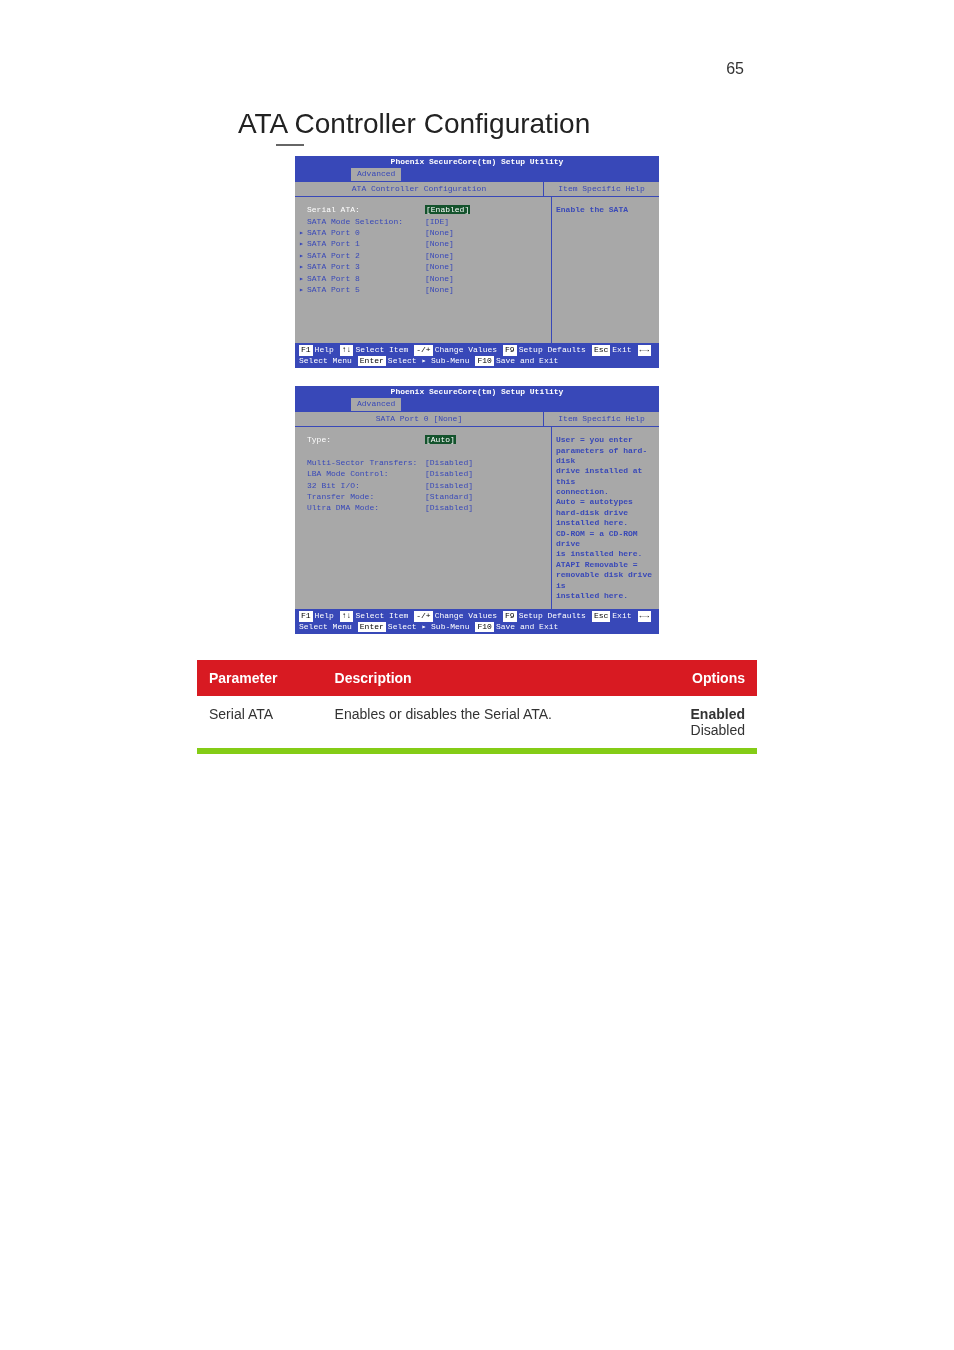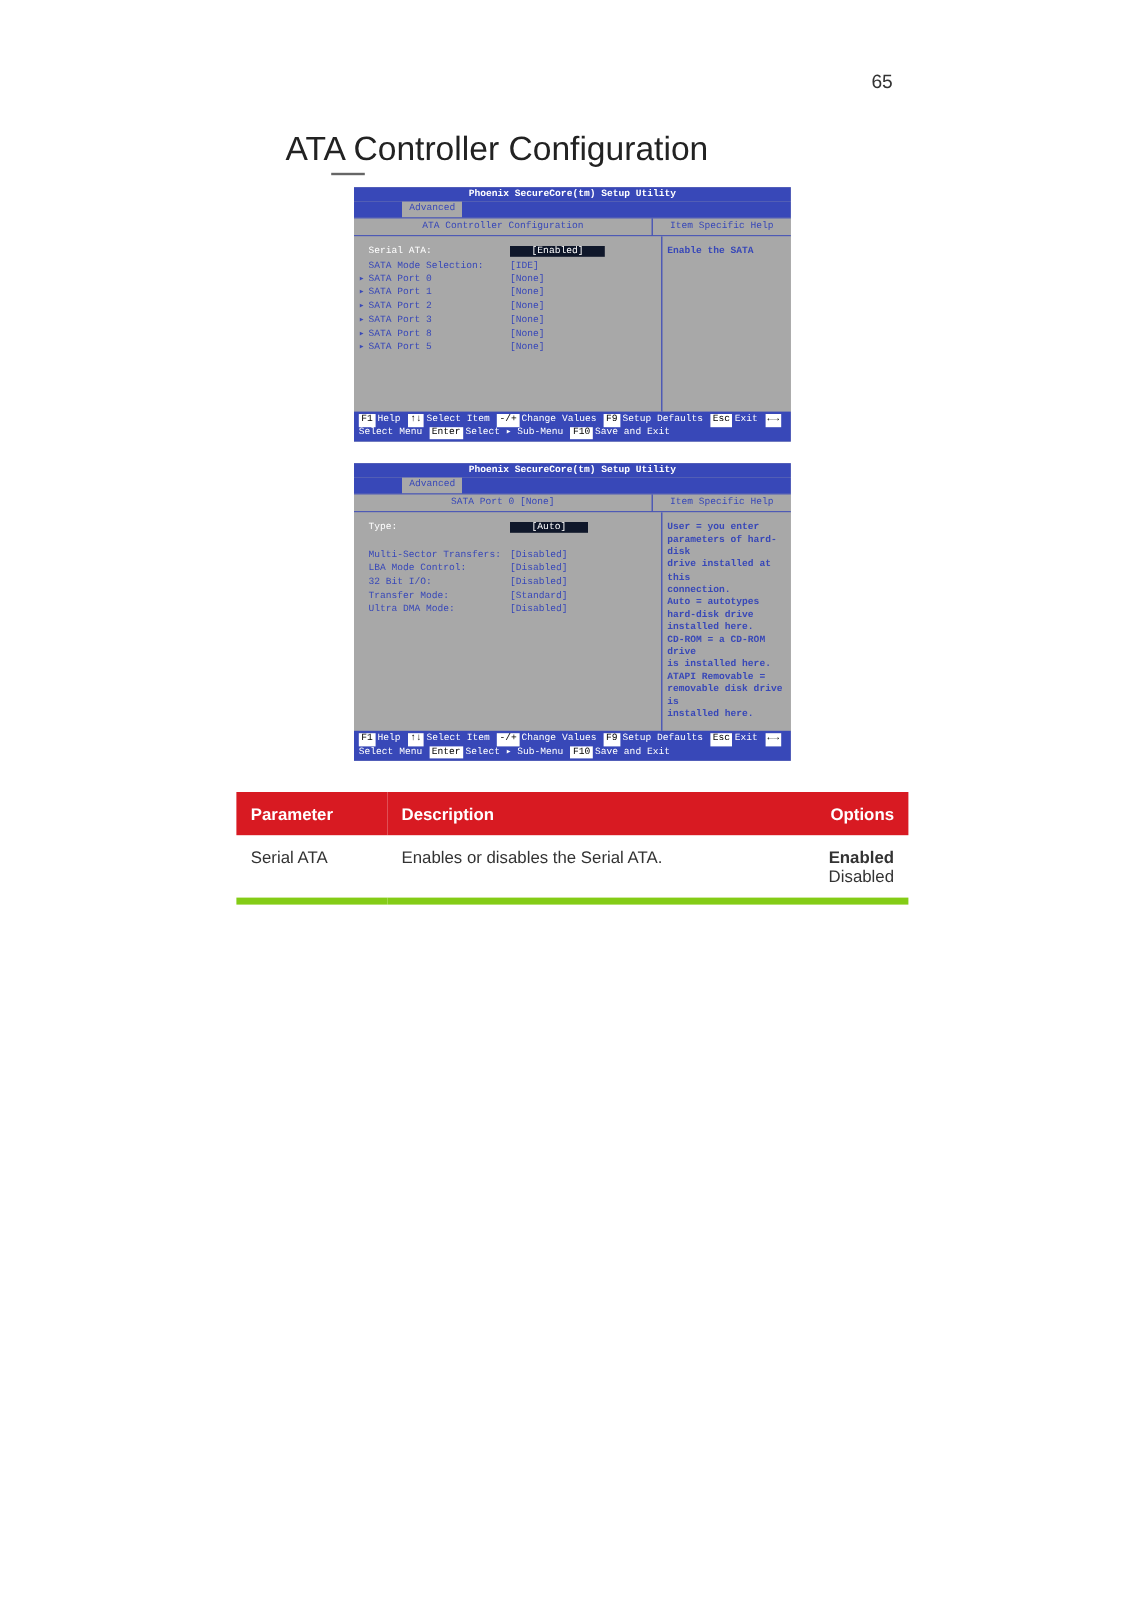--- a/index.html
+++ b/index.html
@@ -49,21 +49,21 @@
     background: #3848b8;
     color: #fff;
     text-align: center;
     padding: 1px 0;
     font-weight: bold;
   }
   .bios-tabs {
     background: #3848b8;
     color: #fff;
     display: flex;
-    padding: 0 0 0 40px;
+    padding: 0 0 0 56px;
   }
   .bios-tab-active {
     background: #a8a8a8;
     color: #3848b8;
     padding: 1px 6px;
   }
   .bios-head {
     display: flex;
     border-top: 1px solid #3848b8;
     border-bottom: 1px solid #3848b8;
@@ -100,23 +100,23 @@
     display: flex;
     color: #3848b8;
     padding: 0 0 1px 0;
     font-family: Liberation Mono, monospace;
   }
   .row .arrow { width: 8px; }
   .row .label { width: 118px; }
   .row .val { flex: 1; }
   .row.sel .label { color: #fff; }
   .row .val .highlight {
-    background: #0f172a;
-    color: #fff;
-    padding: 0 18px;
+    background: #14532d;
+    color: #fff;
+    padding: 0 1px;
   }
   .bios-footer {
     background: #3848b8;
     color: #fff;
     padding: 2px 4px;
     display: flex;
     flex-wrap: wrap;
   }
   .fkey { background: #fff; color: #000; padding: 0 2px; margin-right: 2px; }
   .faction { margin-right: 6px; }

